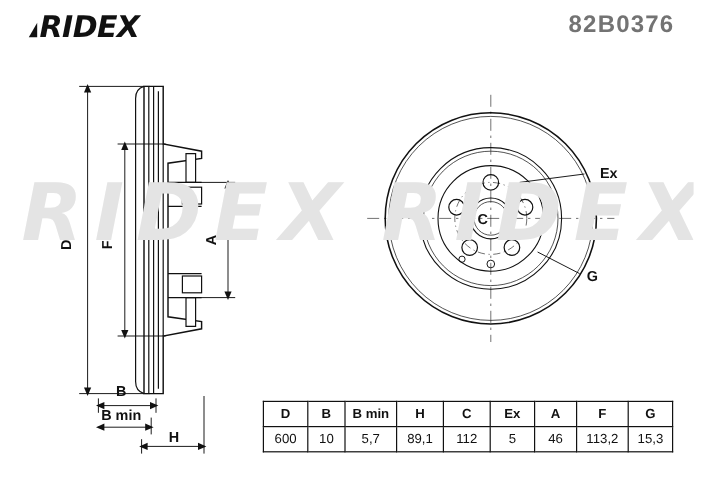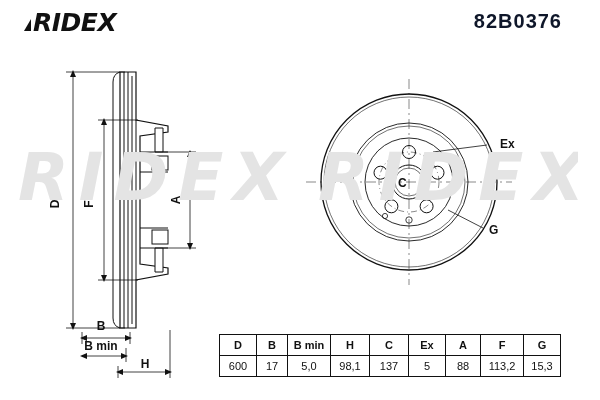--- a/index.html
+++ b/index.html
@@ -43,21 +43,21 @@
     vertical-align: baseline;
   }
   .part-number {
     position: absolute;
     right: 38px;
     top: 10px;
     font-family: "Liberation Sans", sans-serif;
     font-weight: bold;
     font-size: 20px;
     letter-spacing: 1px;
-    color: #0f172a;
+    color: #737373;
   }
 
   
   .watermark {
     position: absolute;
     left: 18px;
     top: 140px;
     width: 560px;
     height: 80px;
     pointer-events: none;
@@ -240,25 +240,25 @@
         <td class="c-bmin">B min</td>
         <td class="c-h">H</td>
         <td class="c-c">C</td>
         <td class="c-ex">Ex</td>
         <td class="c-a">A</td>
         <td class="c-f">F</td>
         <td class="c-g">G</td>
       </tr>
       <tr>
         <td>600</td>
-        <td>17</td>
-        <td>5,0</td>
-        <td>98,1</td>
-        <td>137</td>
+        <td>10</td>
+        <td>5,7</td>
+        <td>89,1</td>
+        <td>112</td>
         <td>5</td>
-        <td>88</td>
+        <td>46</td>
         <td>113,2</td>
         <td>15,3</td>
       </tr>
     </tbody>
   </table>
 
 </div>
 
 </body></html>

